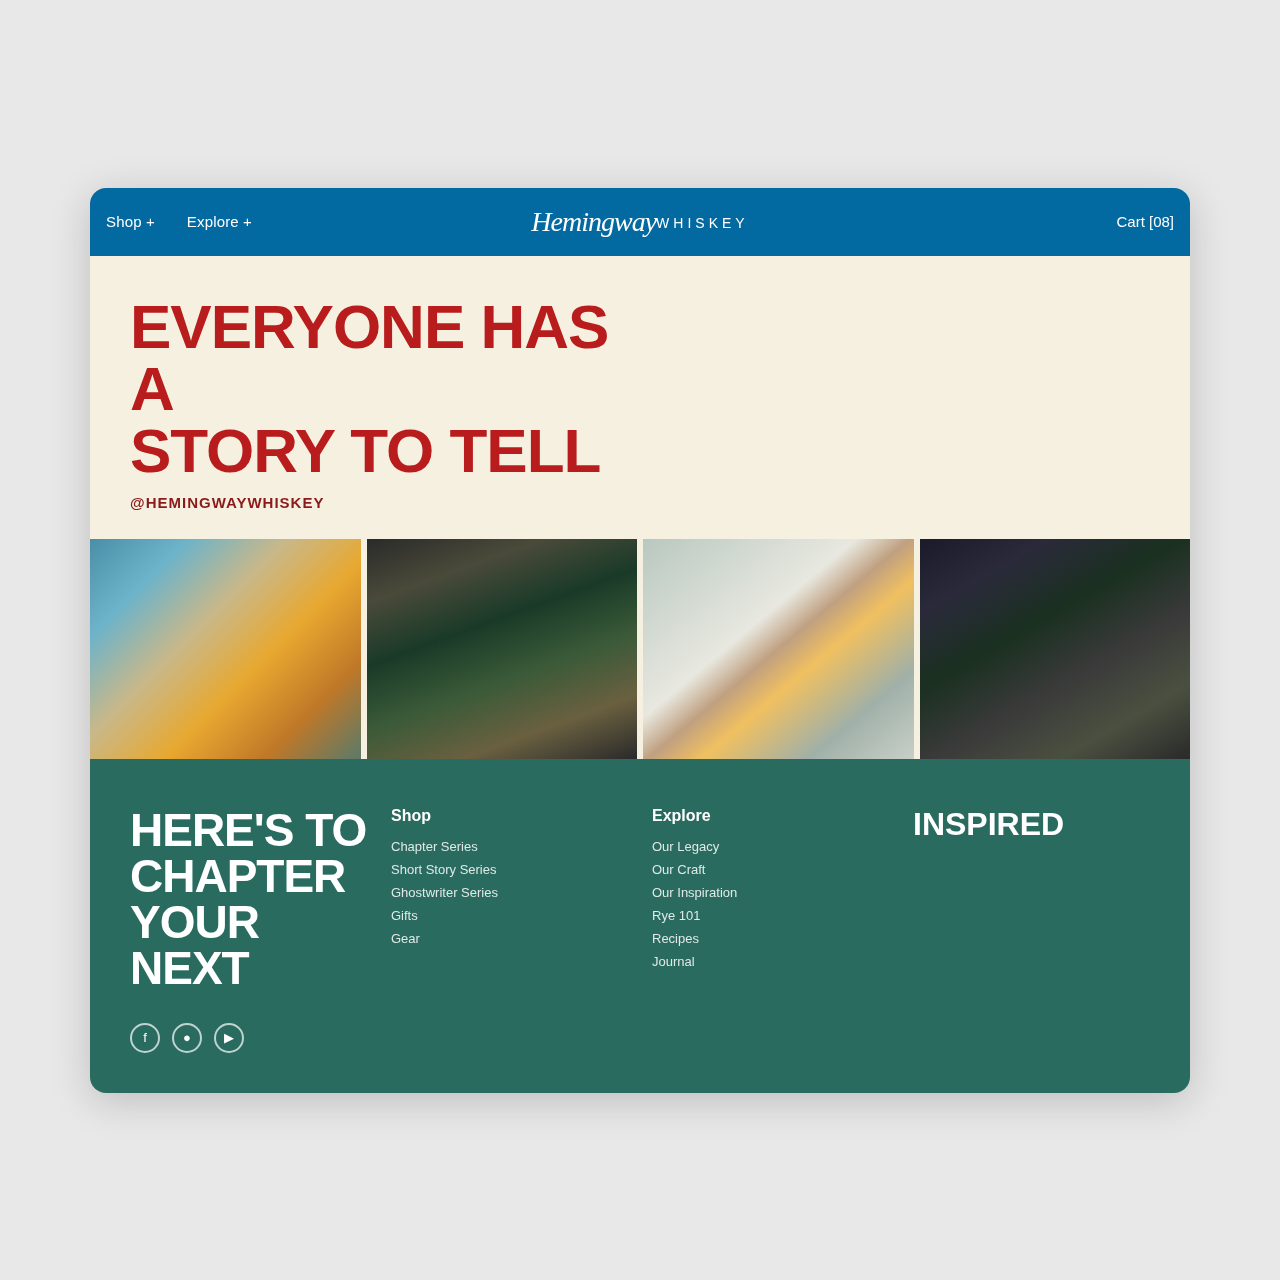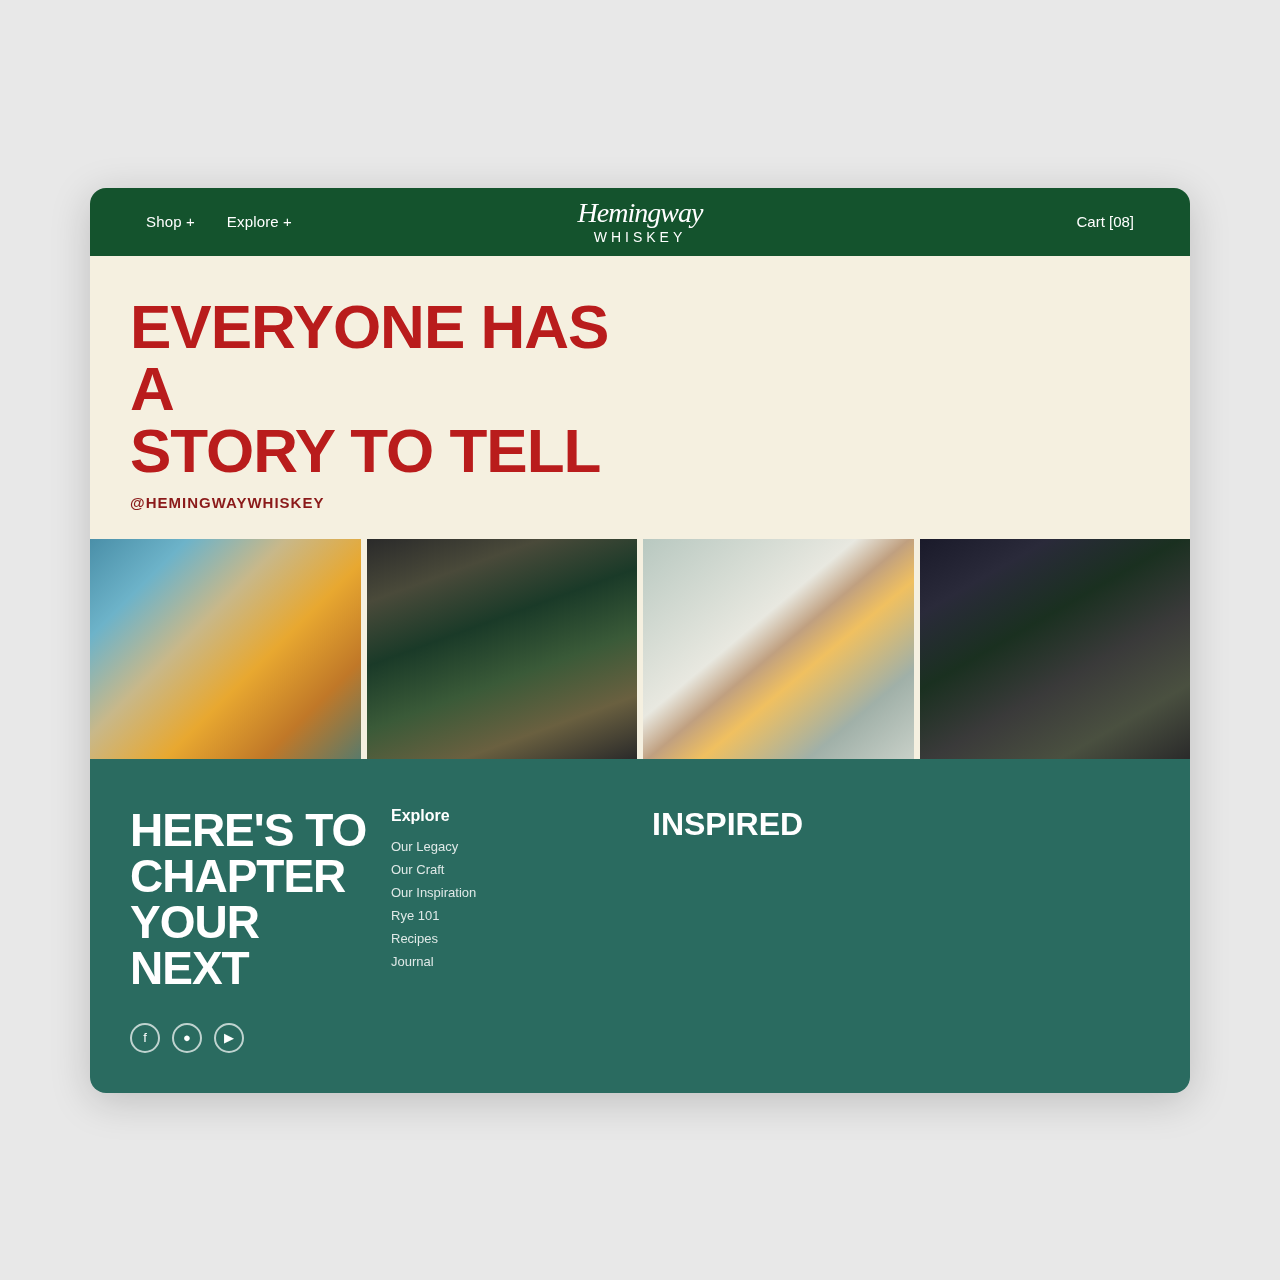--- a/index.html
+++ b/index.html
@@ -15,25 +15,25 @@
 
     .browser-window {
       width: 1100px;
       border-radius: 16px;
       overflow: hidden;
       box-shadow: 0 8px 40px rgba(0,0,0,0.18);
     }
 
     
     .navbar {
-      background: #14532d;
+      background: #0369a1;
       display: flex;
       align-items: center;
       justify-content: space-between;
-      padding: 0 56px;
+      padding: 0 16px;
       height: 68px;
       position: relative;
     }
 
     .nav-left {
       display: flex;
       gap: 32px;
       align-items: center;
     }
 
@@ -44,21 +44,21 @@
       letter-spacing: 0.01em;
       cursor: pointer;
       text-decoration: none;
     }
 
     .nav-center {
       position: absolute;
       left: 50%;
       transform: translateX(-50%);
       display: flex;
-      flex-direction: column;
+      flex-direction: row;
       align-items: center;
     }
 
     .logo-text {
       color: #fff;
       font-size: 28px;
       font-family: 'Georgia', cursive;
       font-style: italic;
       letter-spacing: -1px;
       line-height: 1;
@@ -280,20 +280,28 @@
           <div>YOUR NEXT</div>
         </div>
         <div class="social-icons">
           <div class="social-icon">f</div>
           <div class="social-icon">●</div>
           <div class="social-icon">▶</div>
         </div>
       </div>
     </div>
 
+    <div class="footer-shop-col">
+      <div class="footer-col-title">Shop</div>
+      <a class="footer-link">Chapter Series</a>
+      <a class="footer-link">Short Story Series</a>
+      <a class="footer-link">Ghostwriter Series</a>
+      <a class="footer-link">Gifts</a>
+      <a class="footer-link">Gear</a>
+    </div>
 
     <div class="footer-explore-col">
       <div class="footer-col-title">Explore</div>
       <a class="footer-link">Our Legacy</a>
       <a class="footer-link">Our Craft</a>
       <a class="footer-link">Our Inspiration</a>
       <a class="footer-link">Rye 101</a>
       <a class="footer-link">Recipes</a>
       <a class="footer-link">Journal</a>
     </div>

